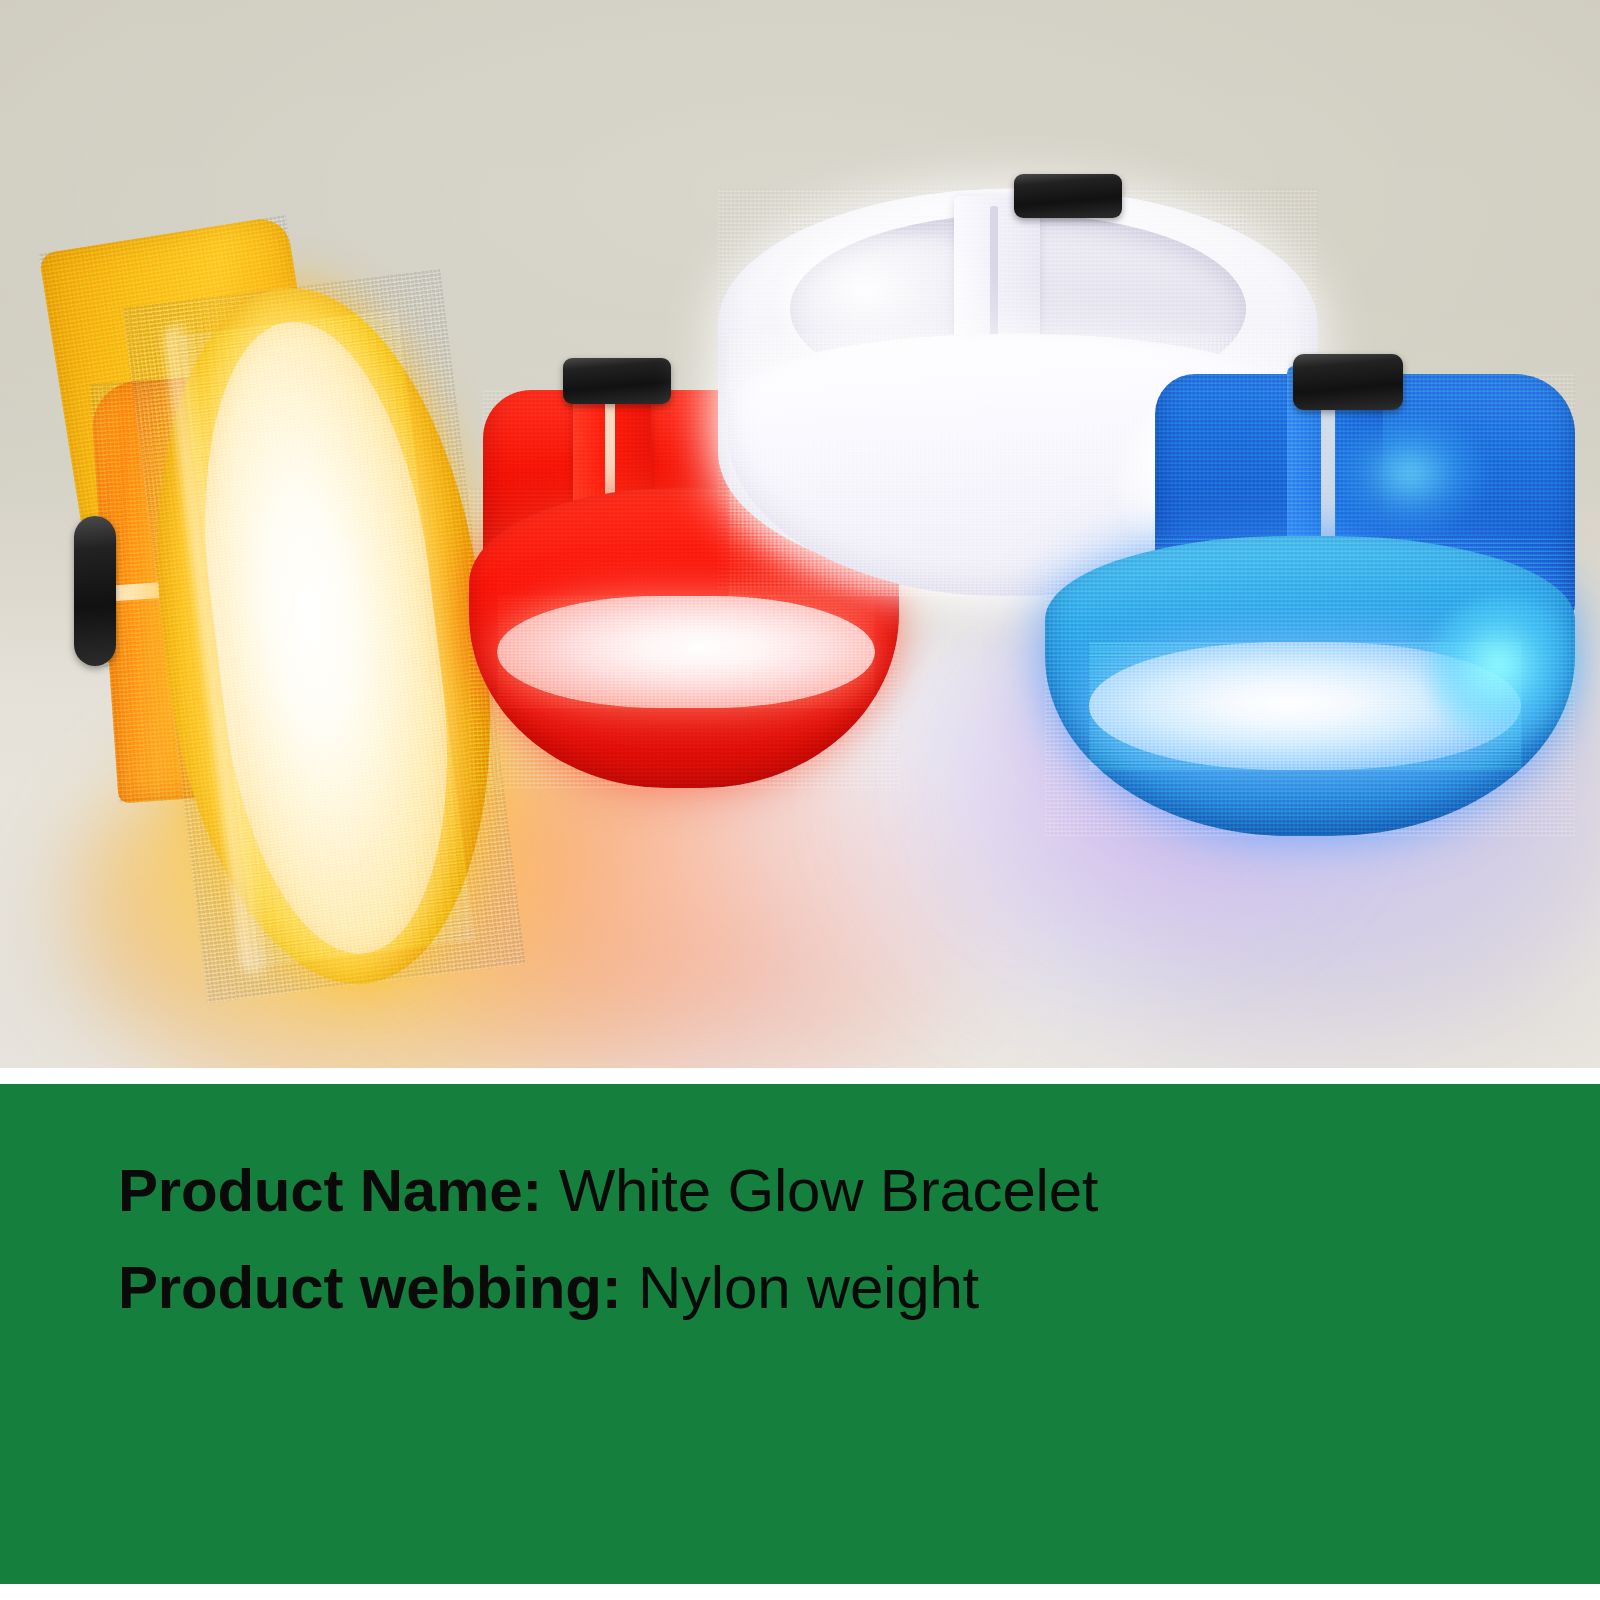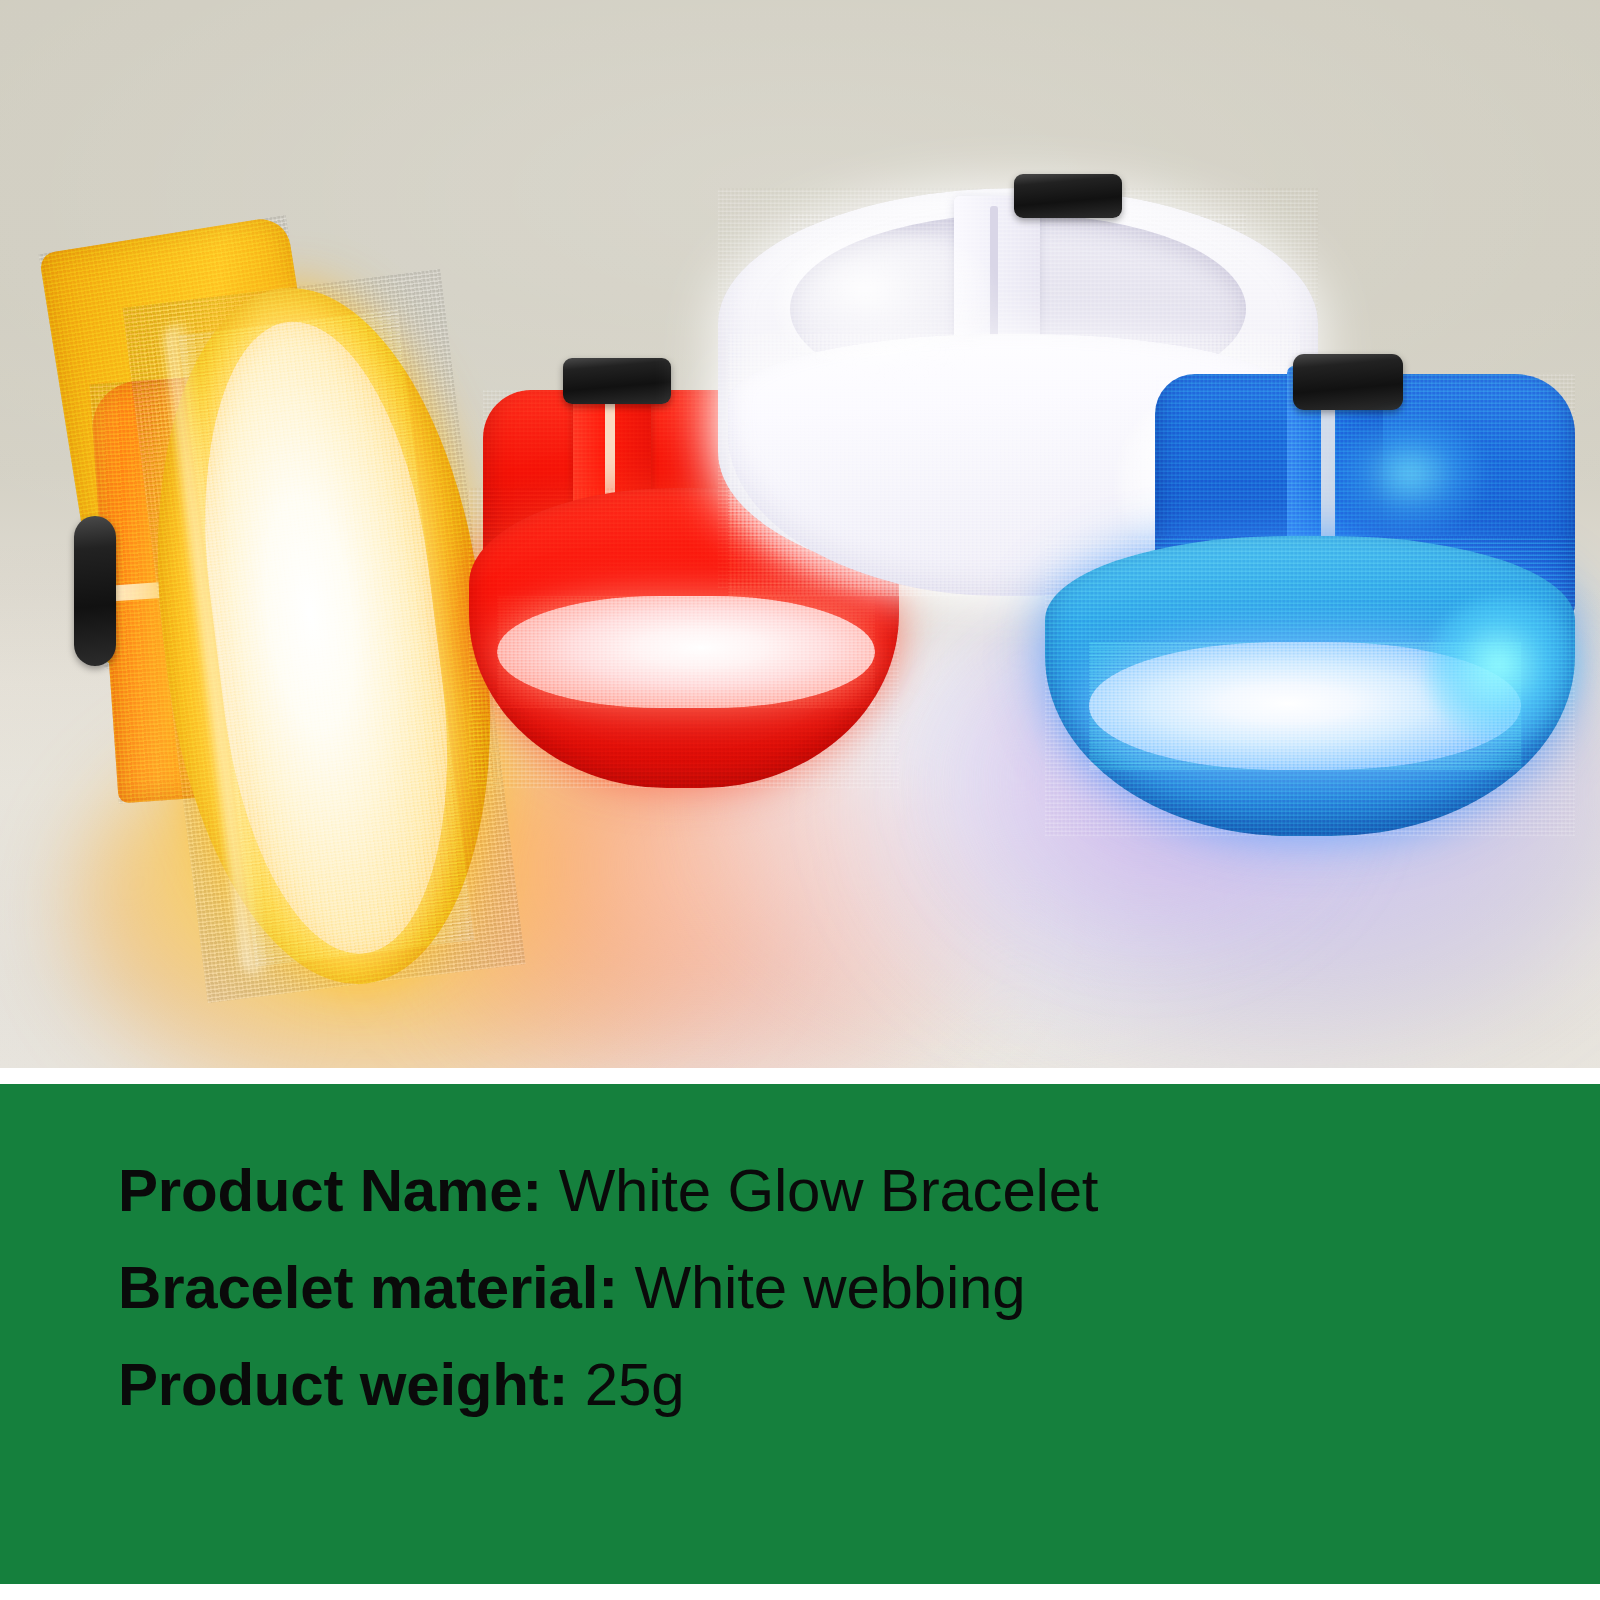--- a/index.html
+++ b/index.html
@@ -442,21 +442,17 @@
   </div>
 </div>
 
 <div class="text-panel">
   <div class="spec-list">
     <div class="spec-line">
       <span class="spec-label">Product Name:</span>
       <span class="spec-value">White Glow Bracelet</span>
     </div>
     <div class="spec-line">
-      <span class="spec-label">Bracelet material:</span>
-      <span class="spec-value">White webbing</span>
-    </div>
-    <div class="spec-line">
-      <span class="spec-label">Product weight:</span>
-      <span class="spec-value">25g</span>
+      <span class="spec-label">Product webbing:</span>
+      <span class="spec-value">Nylon weight</span>
     </div>
   </div>
 </div>
 
 </body></html>

